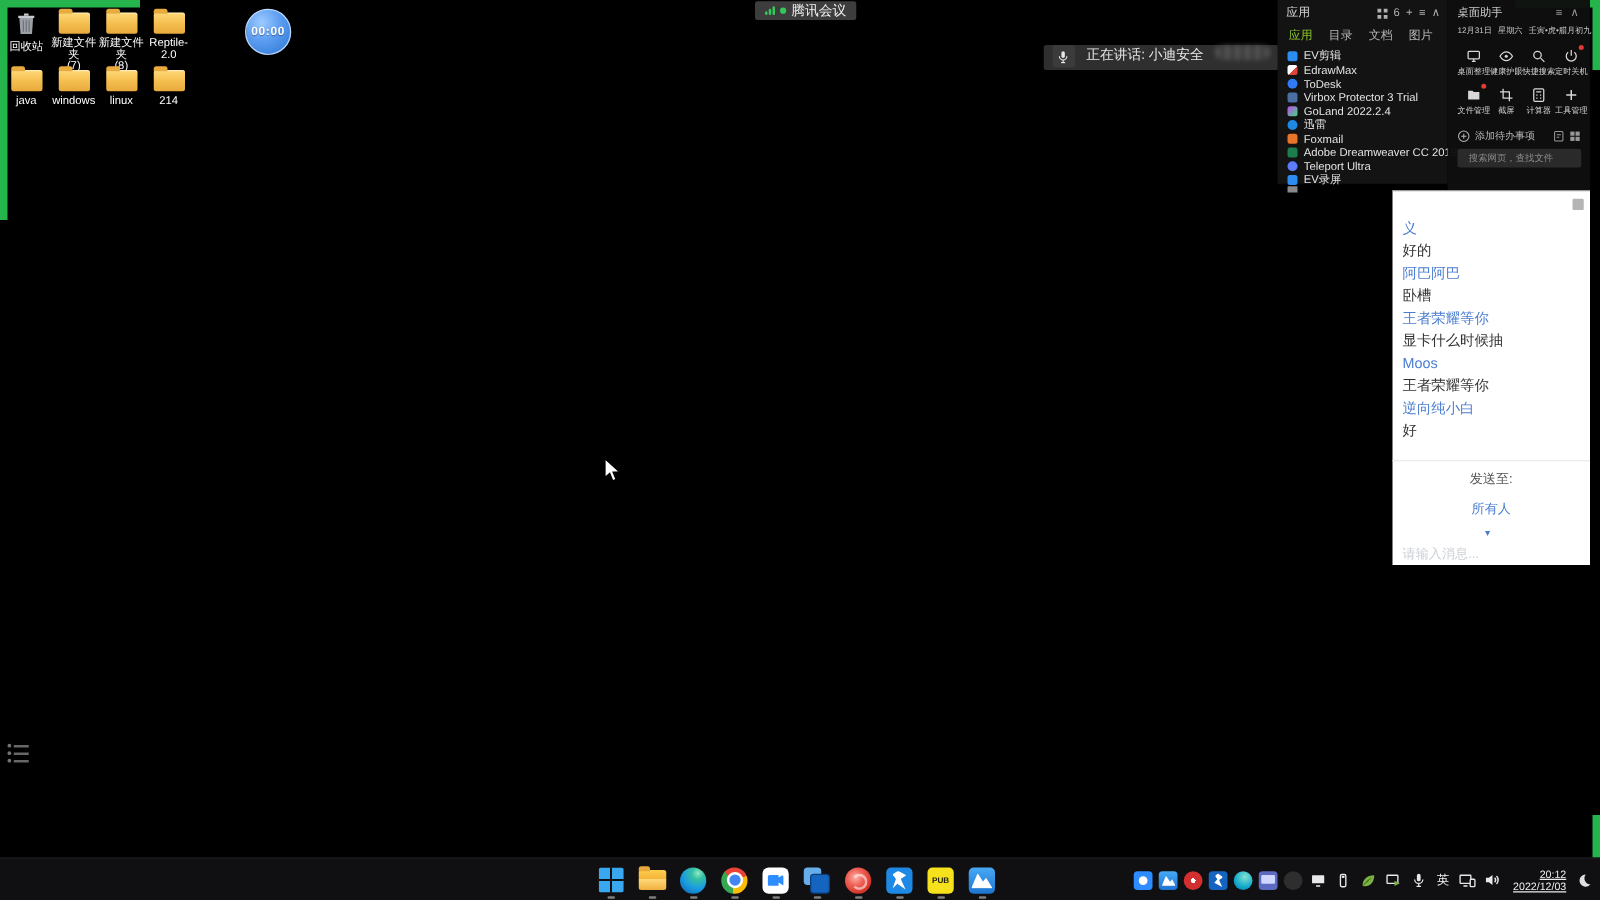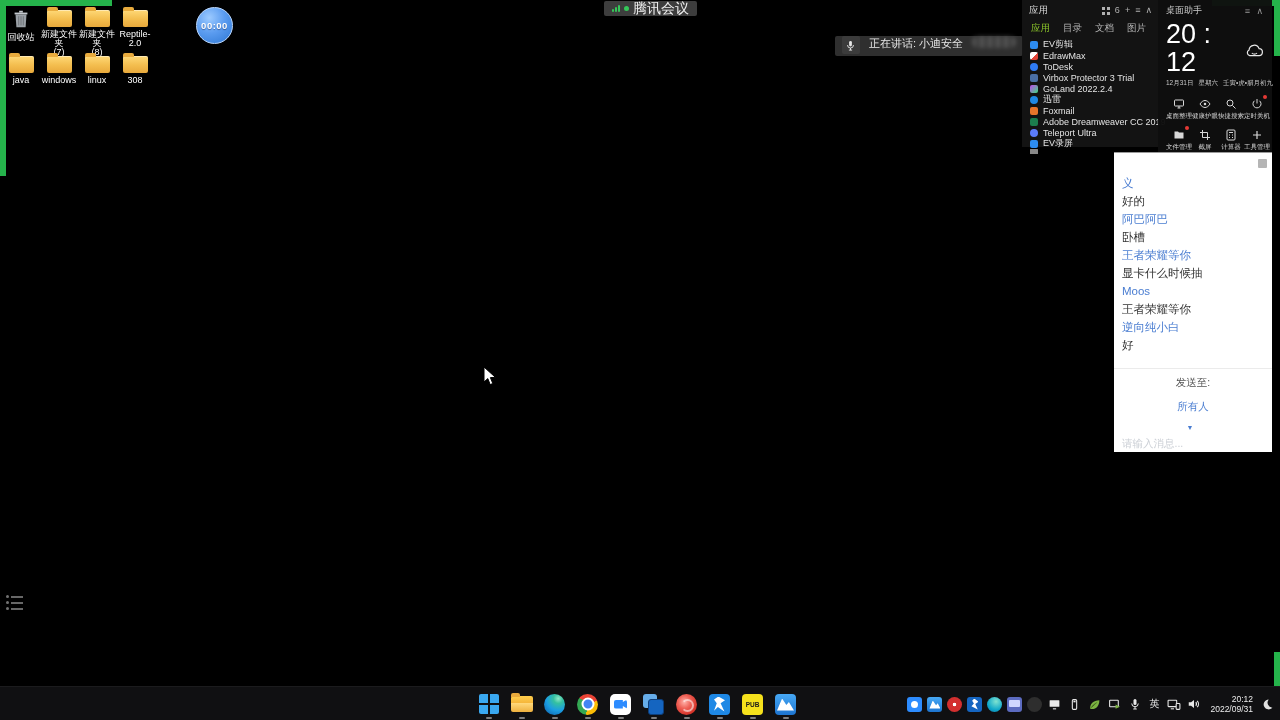--- a/index.html
+++ b/index.html
@@ -38,21 +38,21 @@
   .timer span { color:#fff; font-size:9.5px; font-weight:bold; letter-spacing:.5px;
     text-shadow:0 1px 1px rgba(0,0,40,.4); }
 
   
   .meet-pill { position:absolute; left:604px; top:1px; height:15px; padding:0 8px;
     background:#3d3d3d; border-radius:2px; display:flex; align-items:center; gap:4px; z-index:8; }
   .sigbars { display:flex; align-items:flex-end; gap:1px; }
   .sigbars i { display:block; width:2px; background:#34c759; border-radius:1px; }
   .sigbars i:nth-child(1){height:3px} .sigbars i:nth-child(2){height:5px} .sigbars i:nth-child(3){height:7px}
   .greendot { width:5px; height:5px; border-radius:50%; background:#34c759; }
-  .meet-pill b { color:#f0f0f0; font-size:14px; font-weight:normal; }
+  .meet-pill b { color:#f0f0f0; font-size:11px; font-weight:normal; }
 
   
   .speakbar { position:absolute; left:835px; top:36px; width:188px; height:20px; background:#2f2f2f;
     border-radius:2px; display:flex; padding:0 7px; gap:9px; z-index:8; }
   .micbox { width:18px; height:18px; background:#3b3b3b; border-radius:2px;
     display:flex; align-items:center; justify-content:center; }
   .speakbar .stext { color:#e8e8e8; font-size:11px; white-space:nowrap; }
   .voiceblob { margin-left:auto; width:44px; height:12px; border-radius:6px; opacity:.55;
     background:repeating-linear-gradient(90deg,#777 0 4px,#444 4px 8px); filter:blur(2px); }
 
@@ -192,21 +192,21 @@
   .m-flower { background:radial-gradient(circle at 50% 50%, #fff 0 18%, #d32f2f 19% 100%); border-radius:50%; }
   .m-guard { background:#1565c0; } .m-guard::after { content:""; position:absolute; left:4px; top:2px;
     width:7px; height:11px; background:#fff; clip-path:polygon(40% 0,100% 30%,55% 50%,90% 100%,0 70%,35% 45%,10% 20%); }
   .m-browser { background:radial-gradient(circle at 60% 30%, #7fe3d0, #10a8c9 60%, #0b6fa8); border-radius:50%; }
   .m-monitor { background:#5c6bc0; } .m-monitor::after { content:""; position:absolute; inset:3px 2px 5px 2px;
     background:#cfd6ff; border-radius:1px; }
   .m-dark { background:#2e2e2e; border-radius:50%; }
   .sysic { width:15px; height:15px; display:flex; align-items:center; justify-content:center; cursor:pointer; }
   .ime { color:#f0f0f0; font-size:10px; cursor:pointer; padding:0 2px; }
   .tb-time { text-align:right; color:#ededed; font-size:8.5px; line-height:10px; cursor:pointer;
-    padding-left:4px; white-space:nowrap; }
+    padding-left:4px; white-space:nowrap;text-decoration:underline; }
   .moonic { margin-left:2px; }
 
   
   .cursor { position:absolute; left:483px; top:366px; z-index:99; pointer-events:none; }
 </style>
 </head>
 <body>
 
 <div class="stage">
 
@@ -266,21 +266,21 @@
     </div>
     <div class="dicon">
       <div class="folder"></div>
       <div class="dlabel">
           <span>linux</span>
         </div>
     </div>
     <div class="dicon">
       <div class="folder"></div>
       <div class="dlabel">
-          <span>308</span>
+          <span>214</span>
         </div>
     </div>
   </div>
 
   <div class="timer">
     <span>00:00</span>
   </div>
 
   <div class="meet-pill">
     <span class="sigbars">
@@ -365,27 +365,20 @@
       <div class="lc-row partial">
           <span class="ai ai10"></span>
         </div>
     </div>
   </div>
 
   <div class="assistant">
     <div class="as-head">
       <span class="t">桌面助手</span>
       <span class="hi">≡ ∧</span>
-    </div>
-    <div class="as-clockrow">
-      <span class="as-clock">20 : 12</span>
-      <svg class="as-cloud" width="22" height="17" viewBox="0 0 24 18">
-          <path fill="none" stroke="#e8e8e8" stroke-width="1.4" d="M6.5 16h10.5a4 4 0 0 0 .4-8A6 6 0 0 0 5.8 9.6 3.4 3.4 0 0 0 6.5 16z"></path>
-          <path fill="none" stroke="#e8e8e8" stroke-width="1.2" d="M9 13c1.5 1.8 4.5 1.8 6 0"></path>
-        </svg>
     </div>
     <div class="as-date">
       <span>12月31日</span>
       <span>星期六</span>
       <span>壬寅•虎•腊月初九</span>
     </div>
     <div class="as-grid">
       <div class="as-cell">
         <span class="as-ic">
             <svg width="12" height="12" viewBox="0 0 24 24">
@@ -599,21 +592,21 @@
           </svg>
         </span>
       <span class="sysic">
           <svg width="14" height="14" viewBox="0 0 24 24">
             <path fill="#e8e8e8" d="M3 9h4l5-4v14l-5-4H3z"></path>
             <path fill="none" stroke="#e8e8e8" stroke-width="2" d="M15 9a4.5 4.5 0 0 1 0 6M17.5 6.5a8 8 0 0 1 0 11"></path>
           </svg>
         </span>
       <div class="tb-time">
         <div>20:12</div>
-        <div>2022/09/31</div>
+        <div>2022/12/03</div>
       </div>
       <span class="sysic moonic">
           <svg width="13" height="13" viewBox="0 0 24 24">
             <path fill="#e0e0e0" d="M14 3a9 9 0 1 0 7 14.5A9 9 0 0 1 14 3z"></path>
           </svg>
         </span>
     </div>
   </div>
 
   <svg class="cursor" width="15" height="21" viewBox="0 0 15 21">

